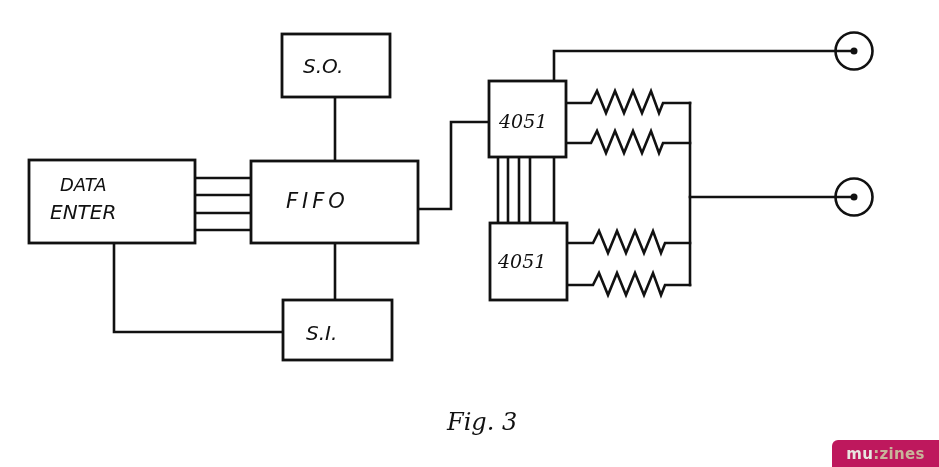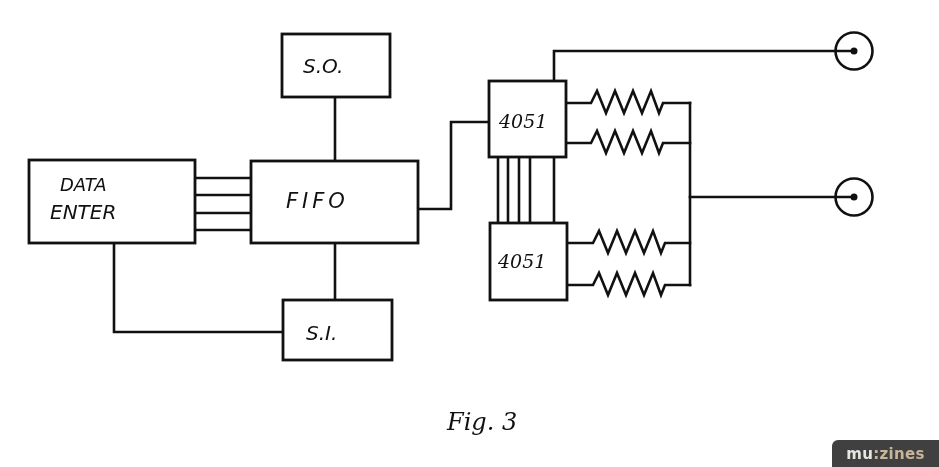--- a/index.html
+++ b/index.html
@@ -3,21 +3,21 @@
 <meta charset="utf-8">
 <style>
   html, body { margin:0; padding:0; background:#ffffff; }
   body { width:939px; height:467px; overflow:hidden; position:relative; font-family:"DejaVu Sans", sans-serif; }
   svg#diagram { position:absolute; left:0; top:0; }
   .wire { stroke:#111; stroke-width:2.6; fill:none; stroke-linecap:square; stroke-linejoin:miter; }
   .box { stroke:#111; stroke-width:2.8; fill:#fff; }
   .label { font-family:"DejaVu Sans", sans-serif; font-style:italic; fill:#111; }
   .chip-label { font-family:"DejaVu Serif", serif; font-style:italic; fill:#111; }
   .caption { font-family:"DejaVu Serif", serif; font-style:italic; fill:#111; }
-  .badge { position:absolute; right:0; bottom:0; width:107px; height:27px; background:#404040; border-top-left-radius:6px; display:flex; align-items:center; justify-content:center; font-family:"DejaVu Sans", sans-serif; font-weight:bold; font-size:15px; letter-spacing:0.3px; }
+  .badge { position:absolute; right:0; bottom:0; width:107px; height:27px; background:#be185d; border-top-left-radius:6px; display:flex; align-items:center; justify-content:center; font-family:"DejaVu Sans", sans-serif; font-weight:bold; font-size:15px; letter-spacing:0.3px; }
   .badge .mu { color:#e8e6e1; }
   .badge .zines { color:#c8b59a; }
 </style>
 </head>
 <body>
 
 <svg id="diagram" width="939" height="467" viewBox="0 0 939 467" xmlns="http://www.w3.org/2000/svg">
 
   <g>
     <line class="wire" x1="195" y1="178" x2="251" y2="178"></line>

